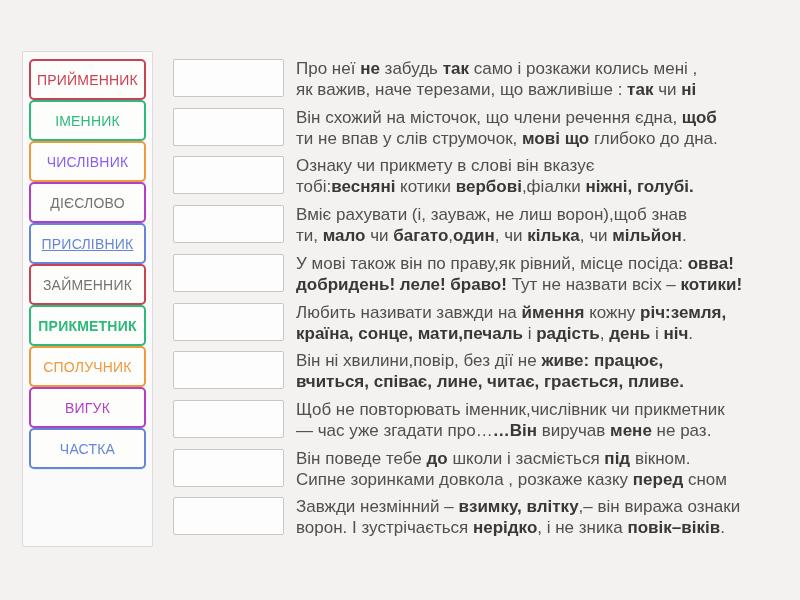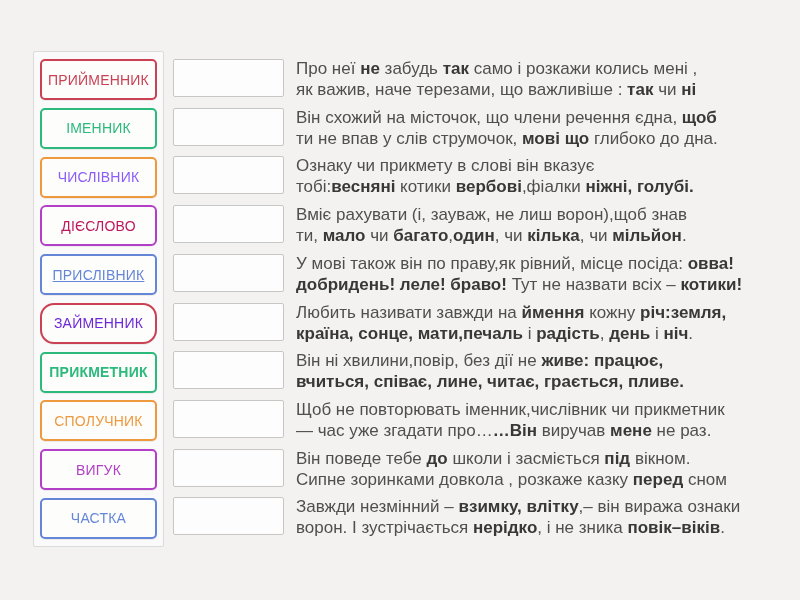--- a/index.html
+++ b/index.html
@@ -6,21 +6,21 @@
   body{
     width:800px;height:600px;overflow:hidden;
     background:#f3f2f1;
     font-family:"Liberation Sans", sans-serif;
   }
   .stage{position:relative;width:800px;height:600px;}
   
   .kw-panel{
     position:absolute;left:22px;top:51px;width:131px;height:496px;
     box-sizing:border-box;background:#fbfafa;border:1px solid #dcdbda;border-radius:2px;
-    display:flex;flex-direction:column;justify-content:space-between;padding:7px 6px;margin-left:11px;
+    display:flex;flex-direction:column;padding:7px 6px;
   }
   .kw{
     box-sizing:border-box;height:41px;flex:none;
     display:flex;align-items:center;justify-content:center;
     border:2px solid;border-radius:5px;background:#fdfdfc;
     font-size:14px;letter-spacing:.2px;cursor:grab;
     box-shadow:0 1px 0 rgba(0,0,0,.06);
   }
   
   #rows{position:absolute;left:173px;top:59px;width:620px;height:500px;}
@@ -36,23 +36,23 @@
   .clue b{color:#383838;font-weight:700;}
 </style>
 </head>
 <body>
 
 <div class="stage">
   <div class="kw-panel" id="keywords">
       <div class="kw" style="border-color: rgb(203, 65, 84); color: rgb(203, 65, 84);">ПРИЙМЕННИК</div>
       <div class="kw" style="border-color: rgb(43, 185, 124); color: rgb(43, 185, 124);">ІМЕННИК</div>
       <div class="kw" style="border-color: rgb(238, 153, 62); color: #8b5cf6;">ЧИСЛІВНИК</div>
-      <div class="kw" style="border-color: rgb(178, 63, 198); color: #be185d; border-radius: 6px;">ДІЄСЛОВО</div>
+      <div class="kw" style="border-color: rgb(178, 63, 198); color: #737373;">ДІЄСЛОВО</div>
       <div class="kw" style="border-color: rgb(101, 134, 215); color: rgb(101, 134, 215); text-decoration: underline;">ПРИСЛІВНИК</div>
-      <div class="kw" style="border-color: rgb(203, 65, 84); color: #6d28d9; border-radius: 14px;">ЗАЙМЕННИК</div>
+      <div class="kw" style="border-color: rgb(203, 65, 84); color: #737373;">ЗАЙМЕННИК</div>
       <div class="kw" style="border-color: rgb(43, 185, 124); color: rgb(43, 185, 124); font-weight: bold;">ПРИКМЕТНИК</div>
       <div class="kw" style="border-color: rgb(238, 153, 62); color: rgb(238, 153, 62);">СПОЛУЧНИК</div>
       <div class="kw" style="border-color: rgb(178, 63, 198); color: rgb(178, 63, 198);">ВИГУК</div>
       <div class="kw" style="border-color: rgb(101, 134, 215); color: rgb(101, 134, 215);">ЧАСТКА</div>
     </div>
   <div id="rows">
       <div class="row" style="top: 0px;">
         <div class="slot"></div>
         <p class="clue"><span>Про неї </span><b>не</b><span> забудь </span><b>так</b><span> само і розкажи колись мені ,</span><br><span>як важив, наче терезами, що важливіше : </span><b>так</b><span> чи </span><b>ні</b></p>
       </div>

